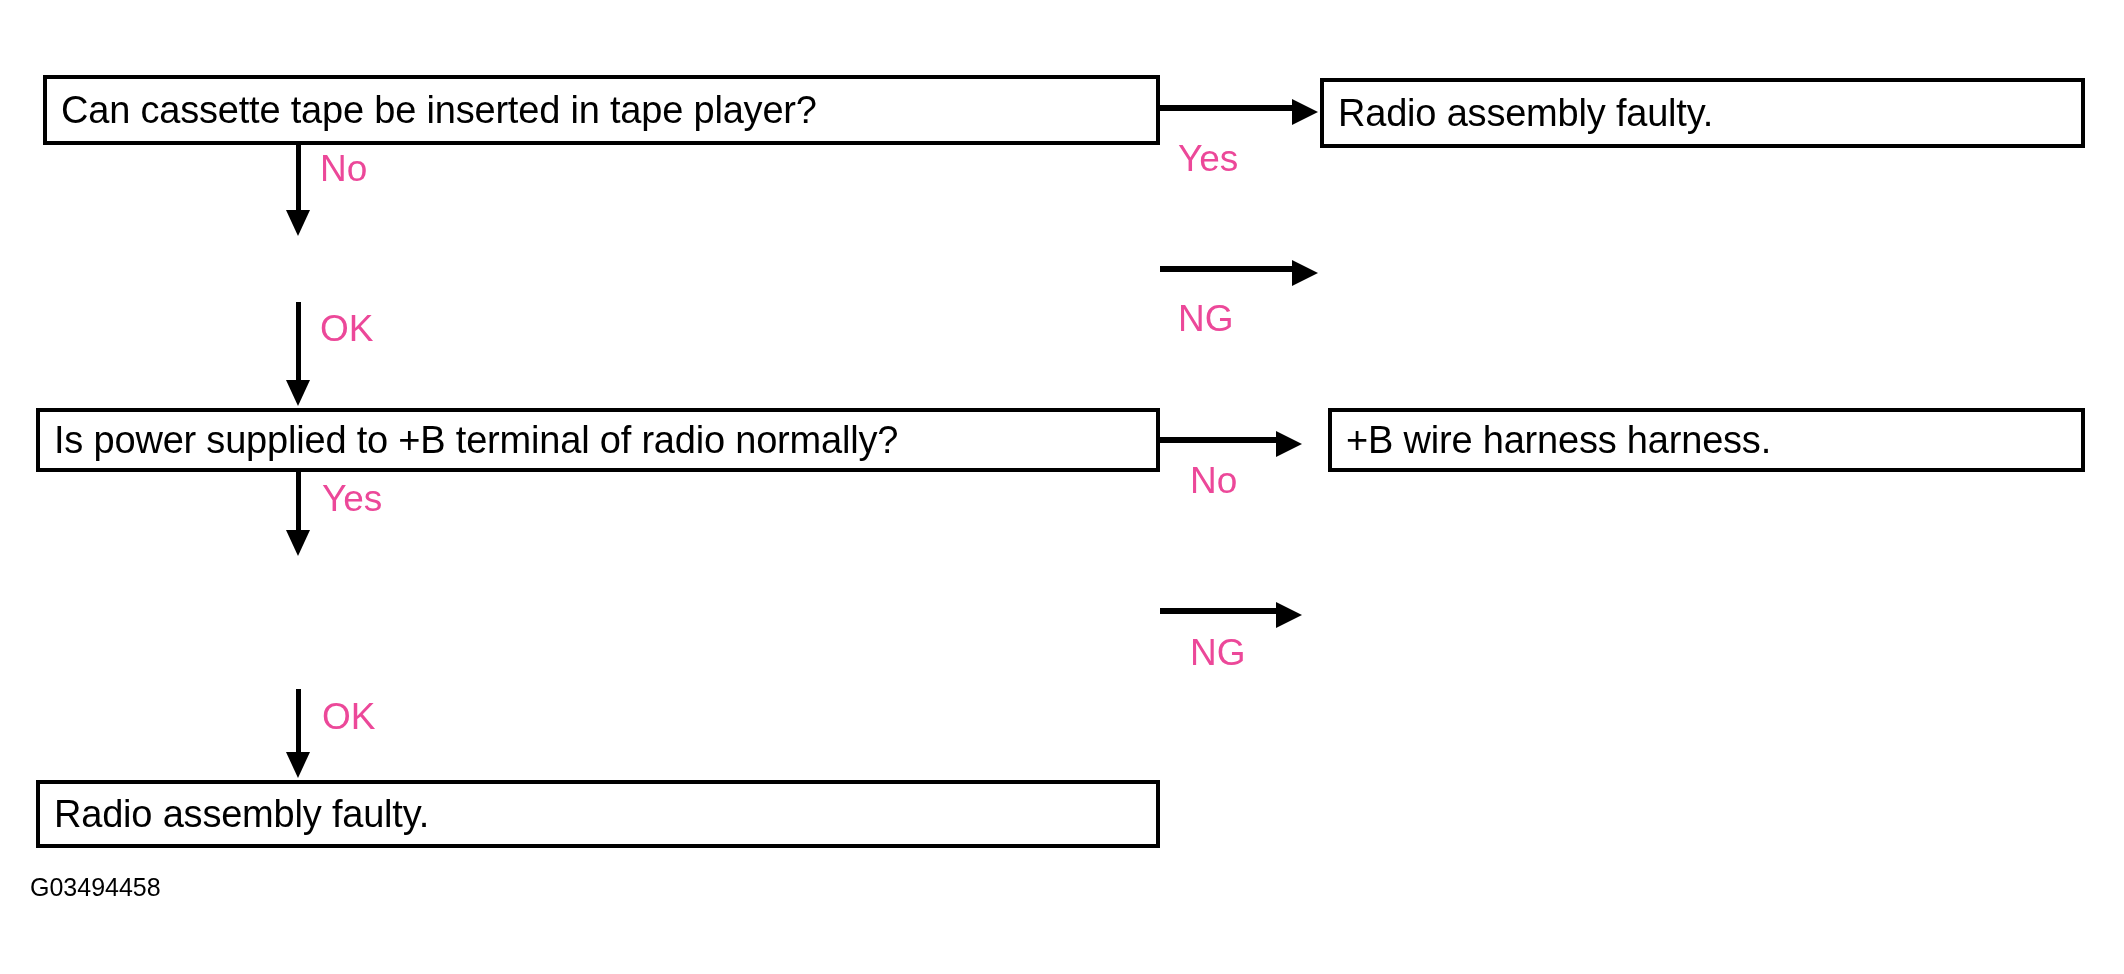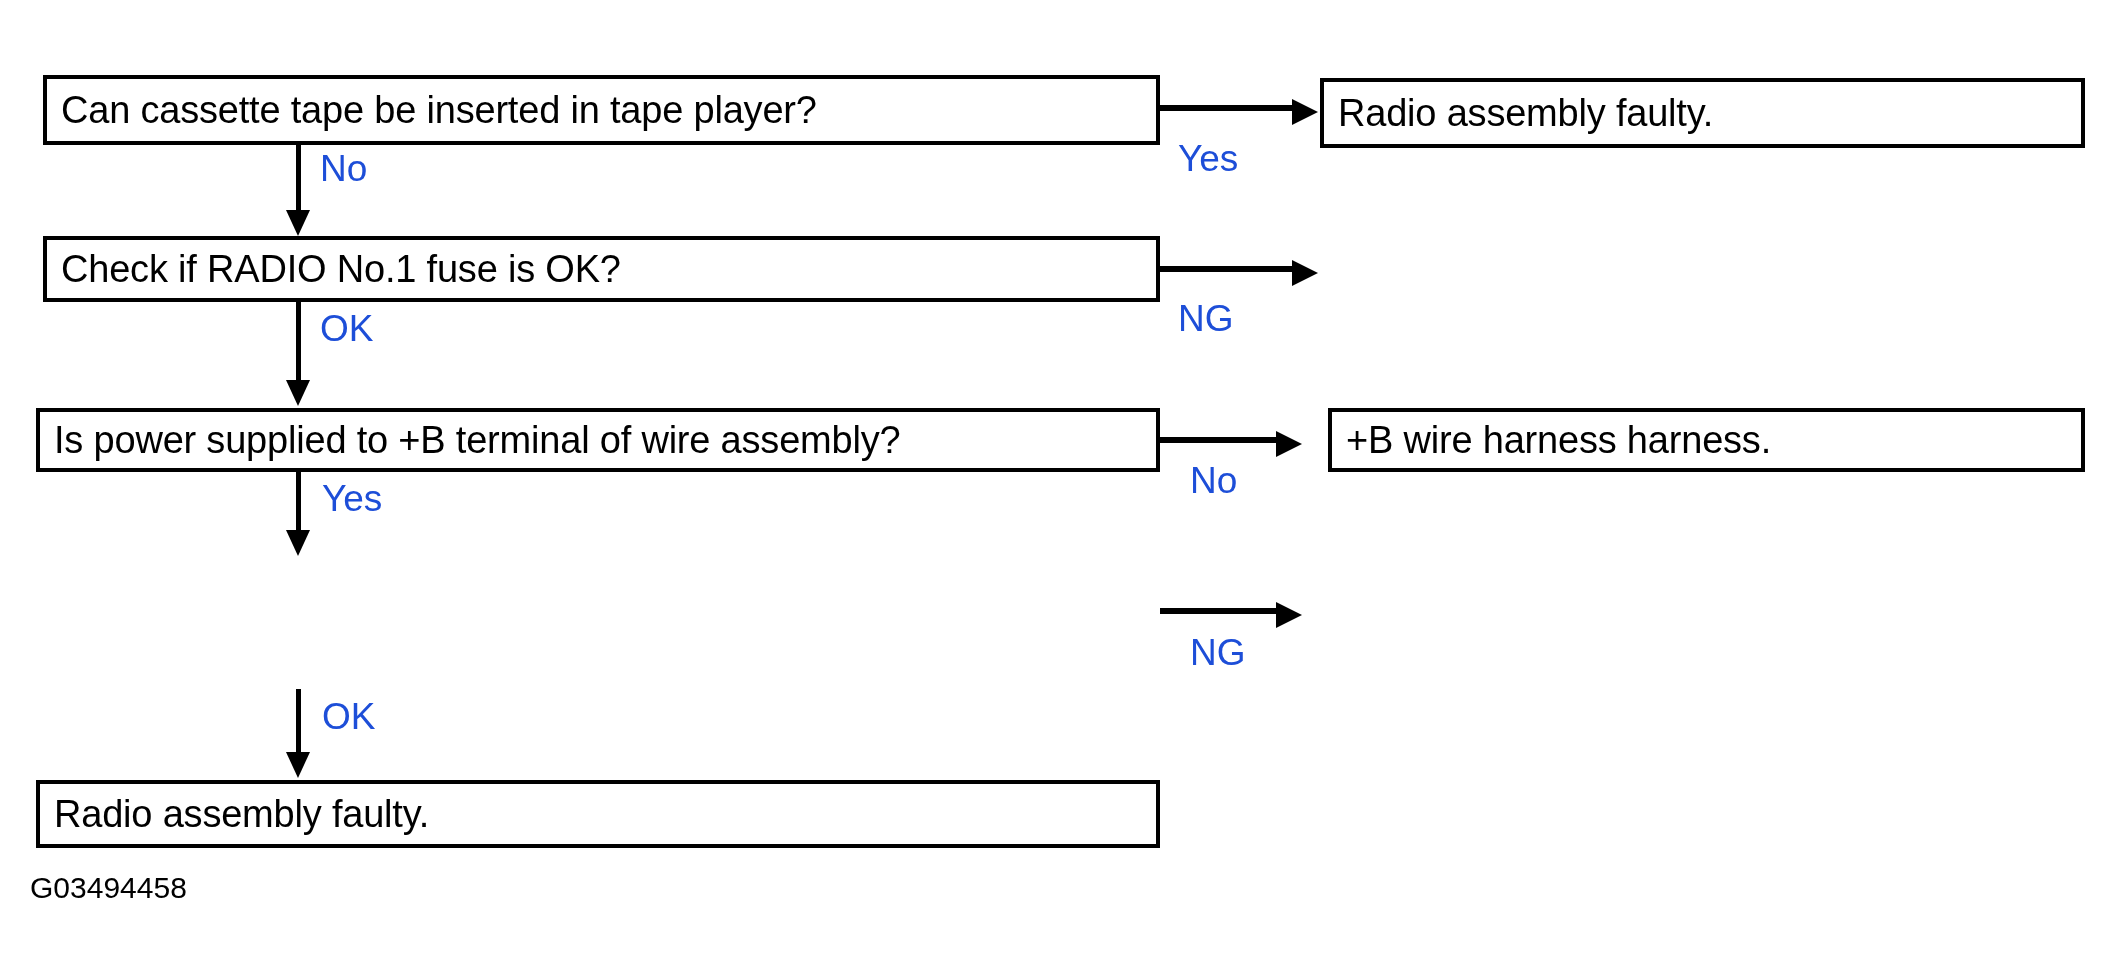--- a/index.html
+++ b/index.html
@@ -61,26 +61,26 @@
     width: 0;
     height: 0;
     border-top: 13px solid transparent;
     border-bottom: 13px solid transparent;
     border-left: 26px solid #000000;
   }
   .edge-label {
     position: absolute;
     font-size: 37px;
     line-height: 37px;
-    color: #1d4ed8;
+    color: #ec4899;
     white-space: nowrap;
   }
   .figure-code {
     position: absolute;
-    font-size: 30px;
+    font-size: 25px;
     line-height: 25px;
     color: #000000;
     white-space: nowrap;
   }
 </style>
 </head>
 <body>
 
 <div id="canvas">
 
@@ -93,35 +93,32 @@
   <div class="edge-label" style="left:1178px; top:140px;">Yes</div>
 
   <div class="node" style="left:1320px; top:78px; width:765px; height:70px;">
     <div class="node-text">Radio assembly faulty.</div>
   </div>
 
   <div class="vline" style="left:296px; top:145px; height:72px;"></div>
   <div class="varrow" style="left:286px; top:210px;"></div>
   <div class="edge-label" style="left:320px; top:150px;">No</div>
 
-  <div class="node" style="left:43px; top:236px; width:1117px; height:66px;">
-    <div class="node-text">Check if RADIO No.1 fuse is OK?</div>
-  </div>
 
   <div class="hline" style="left:1160px; top:266px; width:134px;"></div>
   <div class="harrow" style="left:1292px; top:260px;"></div>
   <div class="edge-label" style="left:1178px; top:300px;">NG</div>
 
 
   <div class="vline" style="left:296px; top:302px; height:85px;"></div>
   <div class="varrow" style="left:286px; top:380px;"></div>
   <div class="edge-label" style="left:320px; top:310px;">OK</div>
 
   <div class="node" style="left:36px; top:408px; width:1124px; height:64px;">
-    <div class="node-text">Is power supplied to +B terminal of wire assembly?</div>
+    <div class="node-text">Is power supplied to +B terminal of radio normally?</div>
   </div>
 
   <div class="hline" style="left:1160px; top:437px; width:118px;"></div>
   <div class="harrow" style="left:1276px; top:431px;"></div>
   <div class="edge-label" style="left:1190px; top:462px;">No</div>
 
   <div class="node" style="left:1328px; top:408px; width:757px; height:64px;">
     <div class="node-text">+B wire harness harness.</div>
   </div>
 

